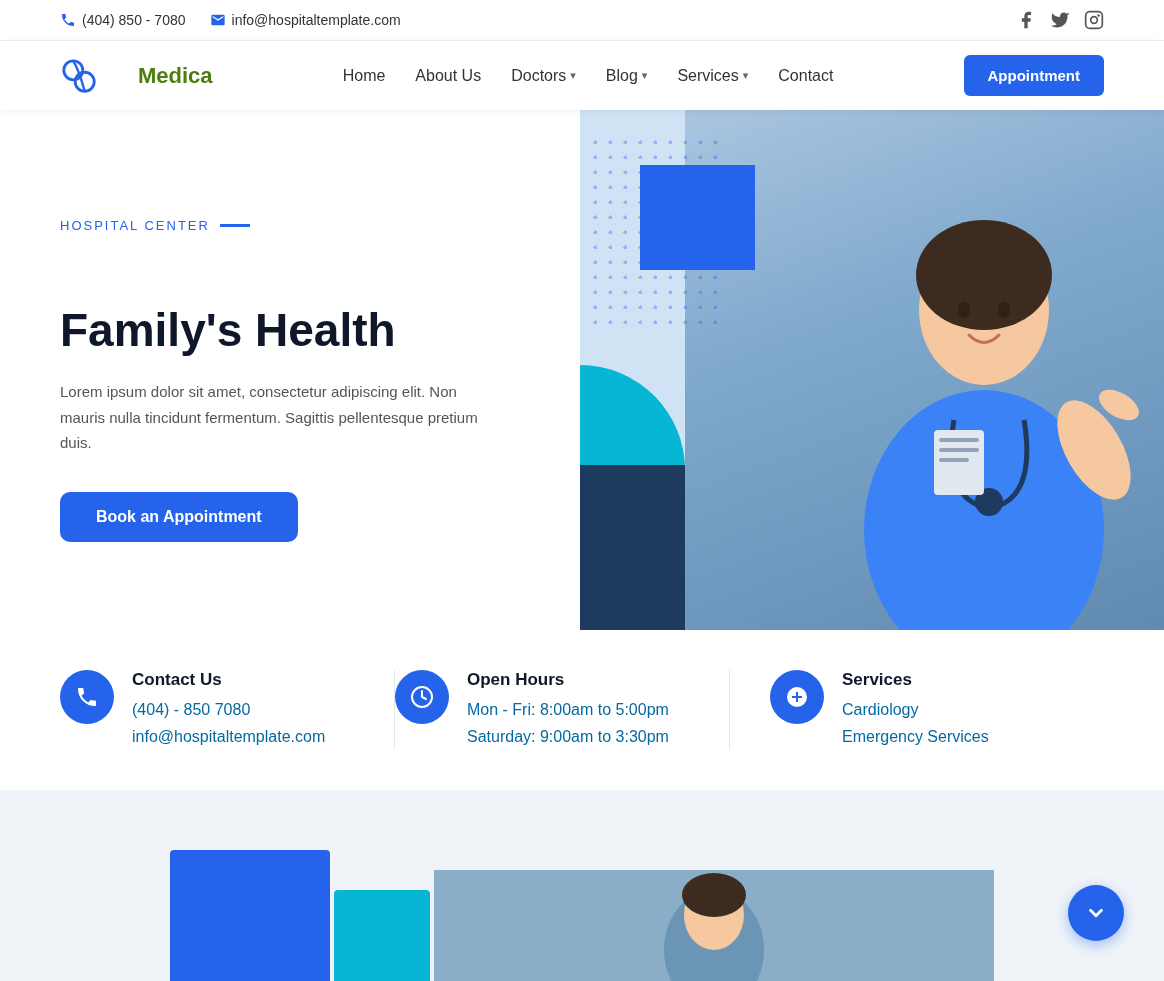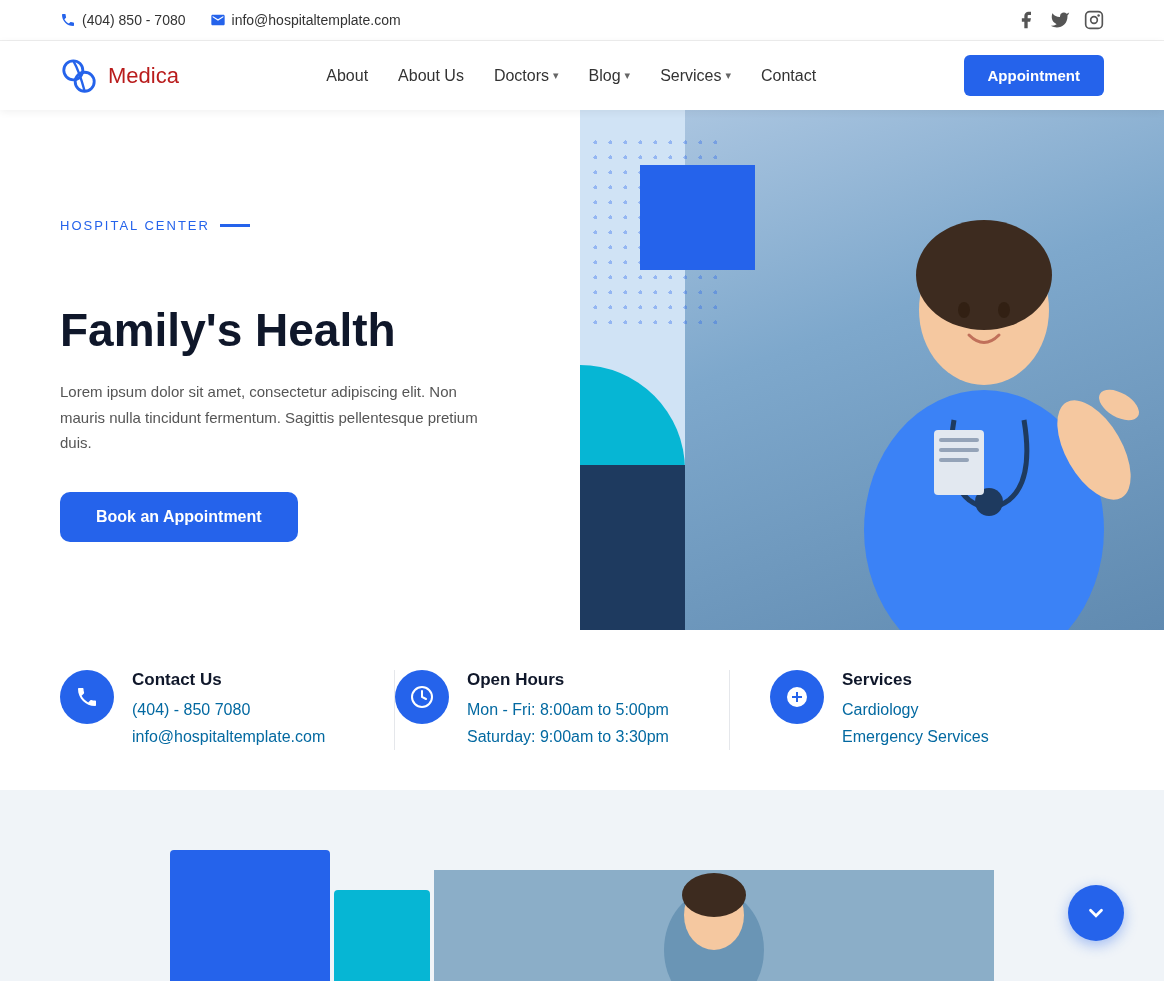--- a/index.html
+++ b/index.html
@@ -16,21 +16,21 @@
     .topbar-right { display: flex; align-items: center; gap: 14px; }
     .social-icon { width: 20px; height: 20px; fill: #555; cursor: pointer; }
 
     
     .navbar {
       display: flex; align-items: center; justify-content: space-between;
       padding: 14px 60px; background: #fff; box-shadow: 0 2px 8px rgba(0,0,0,0.06);
       position: sticky; top: 0; z-index: 100;
     }
     .logo { display: flex; align-items: center; gap: 10px; text-decoration: none; }
-    .logo-text { font-size: 22px; font-weight: 400; color: #b91c1c; }
+    .logo-text { font-size: 22px; font-weight: 700; color: #4d7c0f; margin-left: 30px; }
     .nav-links { display: flex; align-items: center; gap: 30px; list-style: none; }
     .nav-links li a {
       text-decoration: none; font-size: 16px; color: #333; font-weight: 500;
       display: flex; align-items: center; gap: 4px;
     }
     .chevron { font-size: 11px; color: #666; }
     .btn-appointment {
       background: #2563eb; color: #fff; border: none; padding: 12px 24px;
       border-radius: 6px; font-size: 15px; font-weight: 600; cursor: pointer;
     }
@@ -178,21 +178,21 @@
     <svg width="38" height="38" viewBox="0 0 40 40">
       <circle cx="14" cy="14" r="10" fill="none" stroke="#2563eb" stroke-width="3"></circle>
       <circle cx="26" cy="26" r="10" fill="none" stroke="#2563eb" stroke-width="3"></circle>
       <path d="M14 4 Q20 14 26 36" fill="none" stroke="#2563eb" stroke-width="2.5"></path>
     </svg>
     <span class="logo-text">Medica</span>
   </a>
 
   <ul class="nav-links">
     <li>
-      <a href="#">About</a>
+      <a href="#">Home</a>
     </li>
     <li>
       <a href="#">About Us</a>
     </li>
     <li>
       <a href="#">Doctors <span class="chevron">▾</span></a>
     </li>
     <li>
       <a href="#">Blog <span class="chevron">▾</span></a>
     </li>

